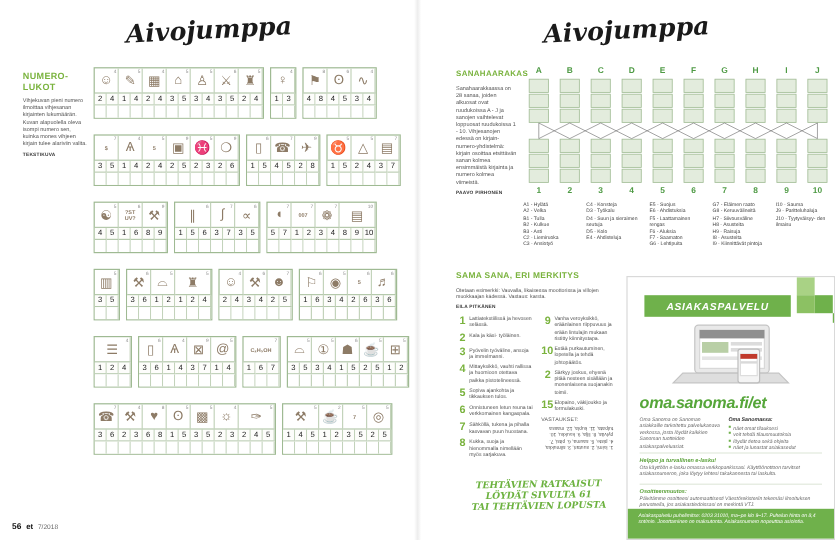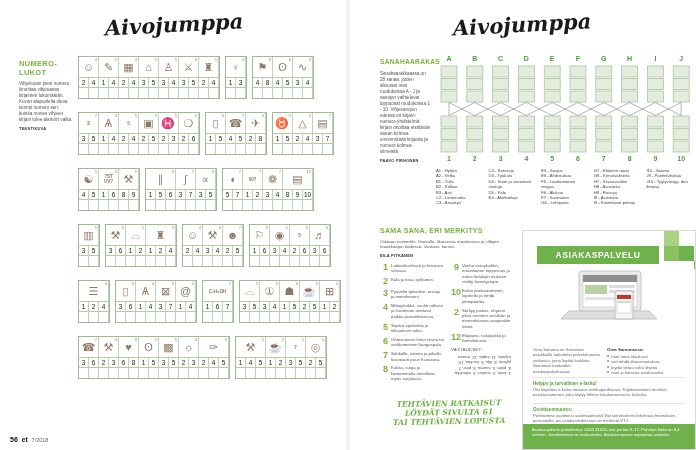--- a/index.html
+++ b/index.html
@@ -59,21 +59,21 @@
   .sama-item .txt{font-size:4.3px;line-height:5.4px;color:#555;}
   .vastaukset-label{font-size:4.4px;color:#555;margin:4px 0 2px 0;letter-spacing:.2px;}
   .answers-rot{transform:rotate(180deg);font-size:4.2px;line-height:5.4px;color:#555;width:60px;}
 
   .solutions-note{position:absolute;left:378px;top:399px;width:142px;text-align:center;
     font-family:"DejaVu Serif",serif;font-style:italic;font-weight:bold;
     font-size:7.6px;line-height:9px;color:#6cb23f;transform:rotate(-1deg);}
 
   
   #ad-box{position:absolute;left:522px;top:230px;width:172px;height:218px;
-    border:1px solid #d9d9d9;background:#fff;overflow:hidden;}
+    border:1px solid #d9d9d9;background:#fff;overflow:hidden;font-style:italic;}
   .ad-bar{position:absolute;left:14px;top:15px;width:122px;height:18px;background:#6fb14b;
     display:flex;align-items:center;justify-content:center;color:#fff;font-weight:bold;
     font-size:8.5px;letter-spacing:.6px;}
   .checker{position:absolute;width:15px;height:15px;}
   .laptop-wrap{position:absolute;left:28px;top:38px;}
   .ad-url{position:absolute;left:10px;top:97px;font-size:13.5px;font-weight:bold;color:#56a63a;letter-spacing:-.3px;}
   .ad-cols{position:absolute;left:10px;top:116px;width:152px;display:flex;gap:6px;}
   .ad-col-l{width:68px;font-size:4.2px;line-height:5.4px;color:#666;}
   .ad-col-r{width:78px;}
   .ad-col-r .bhead{font-size:4.4px;font-weight:bold;color:#333;margin-bottom:1.5px;}
@@ -900,21 +900,21 @@
         </div>
         <div class="sama-item">
           <span class="num">10</span>
           <span class="txt">Estää purkautuminen, lopetella ja tehdä johtopäätös.</span>
         </div>
         <div class="sama-item">
           <span class="num">2</span>
           <span class="txt">Särkyy joskus, ehyenä pitää nesteen sisällään ja monenlaisena suojanakin toimii.</span>
         </div>
         <div class="sama-item">
-          <span class="num">12</span>
+          <span class="num">15</span>
           <span class="txt">Elopaino, väkijoukko ja formulakuski.</span>
         </div>
         <div class="vastaukset-label">VASTAUKSET:</div>
         <div class="answers-rot">1. loimi, 2. suutari, 3. silmukka, 4. piste, 5. sauma, 6. pitsi, 7. pylväs, 8. lilja, 9. koukku, 10. tulpata, 11. kupla, 12. massa</div>
       </div>
   </div>
 </div>
 
 <div class="solutions-note">
   <div>TEHTÄVIEN RATKAISUT LÖYDÄT SIVULTA 61</div>
@@ -941,20 +941,21 @@
       <rect x="58" y="21" width="26" height="3" fill="#dcdcdc"></rect>
       <rect x="34" y="28" width="50" height="3" fill="#e4e4e4"></rect>
       <path d="M18 42 L98 42 L106 50 L10 50 Z" fill="#dedede" stroke="#c4c4c4"></path>
       <rect x="64" y="22" width="18" height="28" rx="2" fill="#f4f4f4" stroke="#bdbdbd"></rect>
       <rect x="66" y="26" width="14" height="18" fill="#ffffff" stroke="#ddd"></rect>
       <rect x="66" y="26" width="14" height="4" fill="#c0392b"></rect>
       <rect x="66" y="32" width="14" height="2" fill="#d9d9d9"></rect>
     </svg>
   </div>
 
+  <div class="ad-url">oma.sanoma.fi/et</div>
 
   <div class="ad-cols">
     <div class="ad-col-l">Oma Sanoma on Sanoman asiakkaille tarkoitettu palvelukanava verkossa, josta löydät kaikkien Sanoman tuotteiden asiakaspalveluasiat.</div>
     <div class="ad-col-r">
       <div class="bhead">Oma Sanomassa:</div>
       <div id="ad-bullet-list">
           <div class="ad-bullet">
             <span class="sq">■</span>
             <span>näet omat tilauksesi</span>
           </div>

